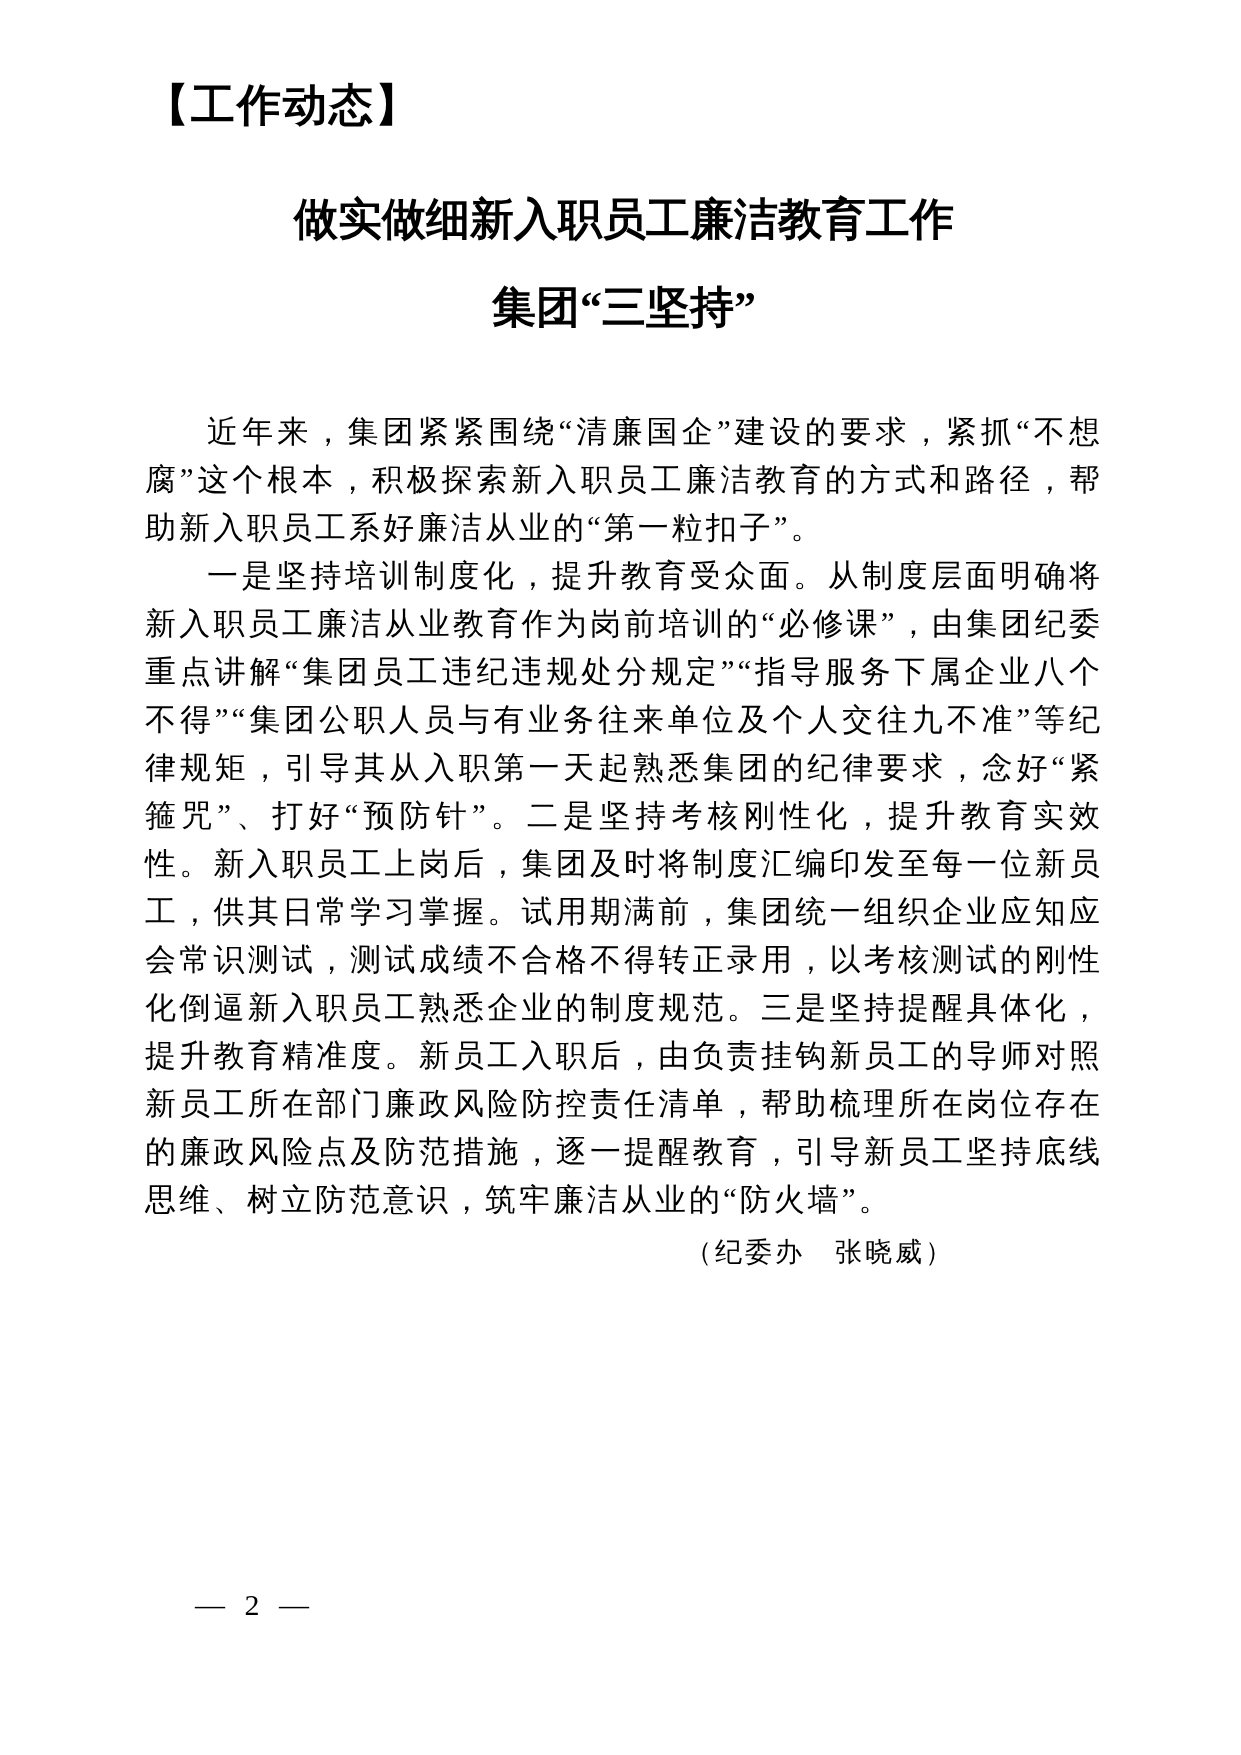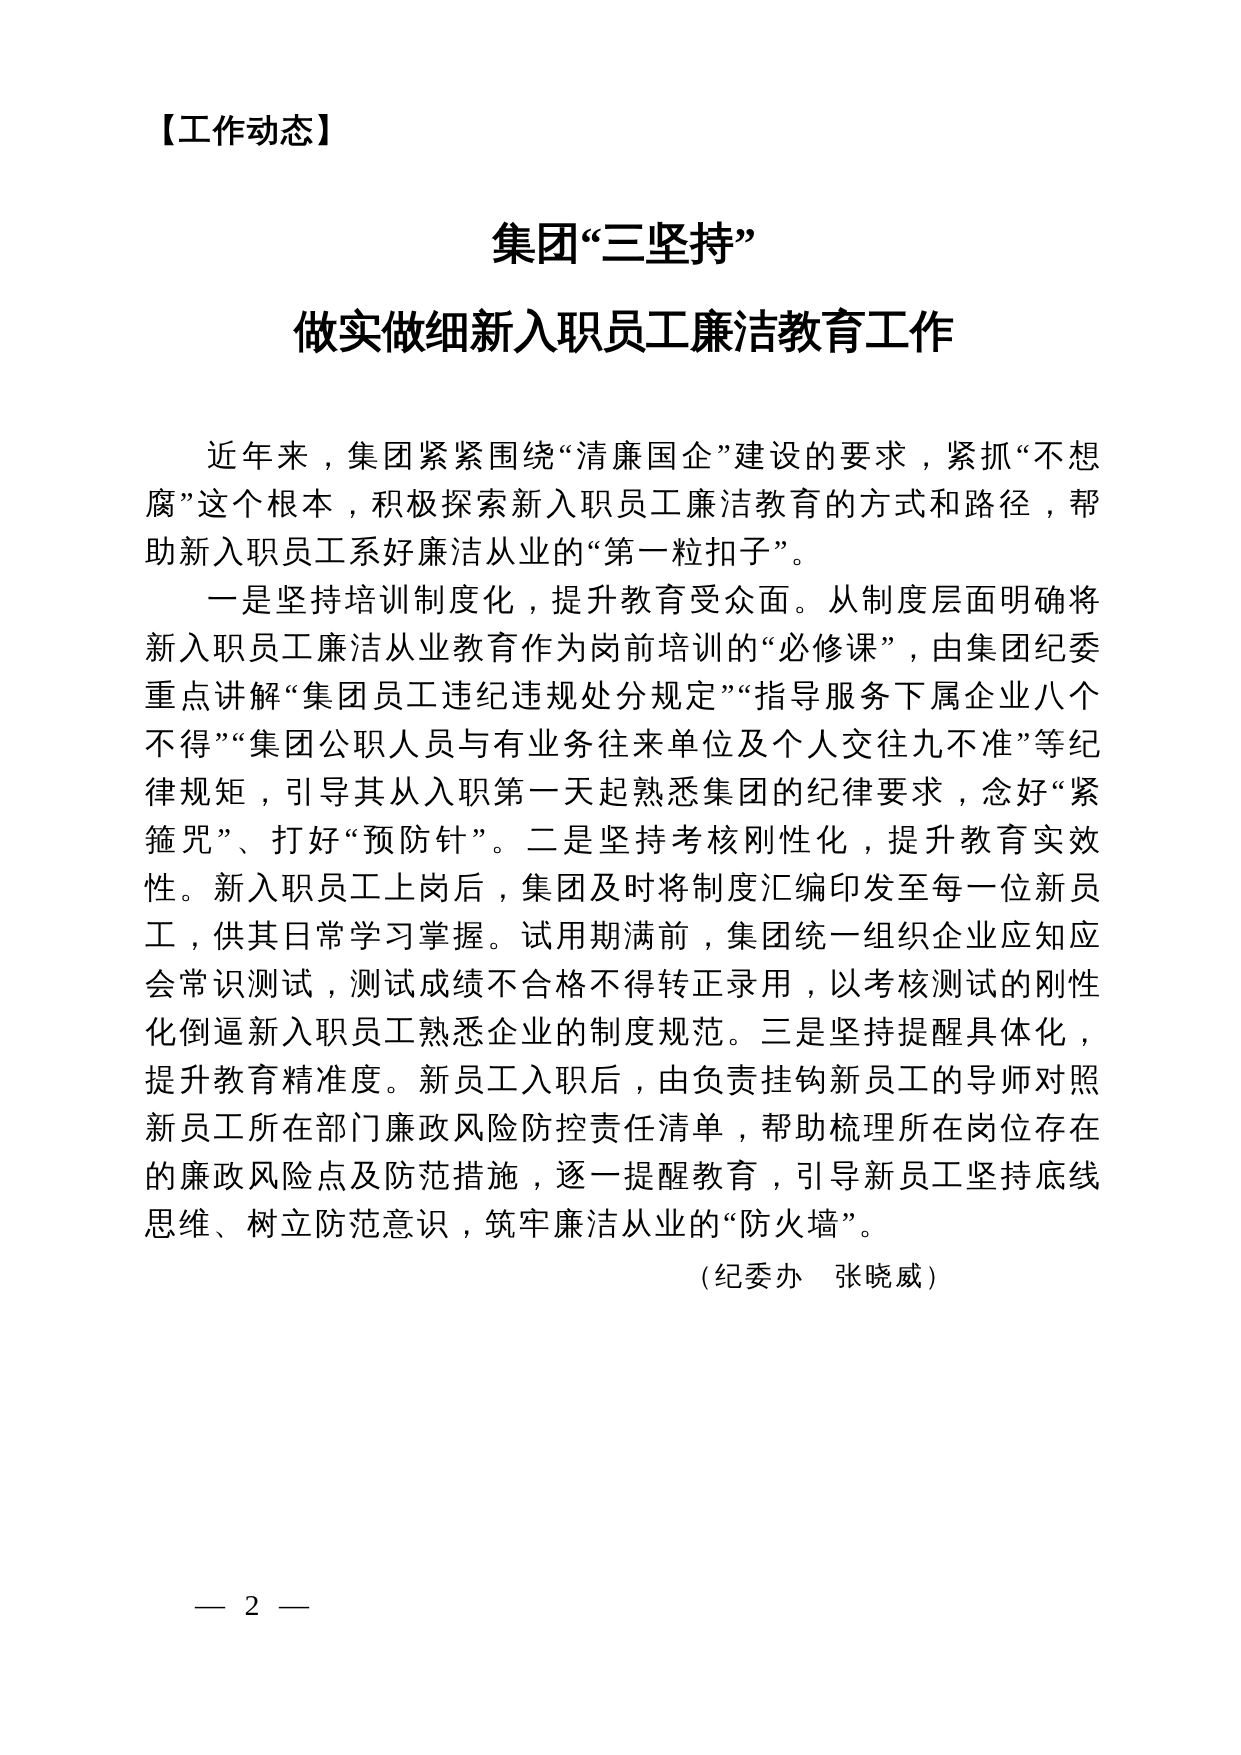--- a/index.html
+++ b/index.html
@@ -16,22 +16,22 @@
     font-family: "Liberation Serif", "DejaVu Serif", serif;
     overflow: hidden;
   }
   .content {
     position: absolute;
     left: 145px;
     top: 0;
     width: 958px;
   }
   .section-header {
-    margin-top: 108px;
-    font-size: 32px;
+    margin-top: 84px;
+    font-size: 44px;
     font-weight: bold;
     letter-spacing: 2px;
     line-height: 44px;
   }
   .doc-title {
     margin: 48px 0 0 0;
     text-align: center;
     font-size: 44px;
     font-weight: bold;
     line-height: 88px;
@@ -67,22 +67,22 @@
   }
 </style>
 </head>
 <body>
 
 <div class="page">
   <div class="content">
     <div class="section-header">【工作动态】</div>
 
     <h1 class="doc-title">
+      <span class="title-line">做实做细新入职员工廉洁教育工作</span>
       <span class="title-line">集团“三坚持”</span>
-      <span class="title-line">做实做细新入职员工廉洁教育工作</span>
     </h1>
 
     <div class="body-text">
       <p>近年来，集团紧紧围绕“清廉国企”建设的要求，紧抓“不想腐”这个根本，积极探索新入职员工廉洁教育的方式和路径，帮助新入职员工系好廉洁从业的“第一粒扣子”。</p>
       <p>一是坚持培训制度化，提升教育受众面。从制度层面明确将新入职员工廉洁从业教育作为岗前培训的“必修课”，由集团纪委重点讲解“集团员工违纪违规处分规定”“指导服务下属企业八个不得”“集团公职人员与有业务往来单位及个人交往九不准”等纪律规矩，引导其从入职第一天起熟悉集团的纪律要求，念好“紧箍咒”、打好“预防针”。二是坚持考核刚性化，提升教育实效性。新入职员工上岗后，集团及时将制度汇编印发至每一位新员工，供其日常学习掌握。试用期满前，集团统一组织企业应知应会常识测试，测试成绩不合格不得转正录用，以考核测试的刚性化倒逼新入职员工熟悉企业的制度规范。三是坚持提醒具体化，提升教育精准度。新员工入职后，由负责挂钩新员工的导师对照新员工所在部门廉政风险防控责任清单，帮助梳理所在岗位存在的廉政风险点及防范措施，逐一提醒教育，引导新员工坚持底线思维、树立防范意识，筑牢廉洁从业的“防火墙”。</p>
     </div>
 
     <div class="signature">（纪委办　张晓威）</div>
   </div>
 

